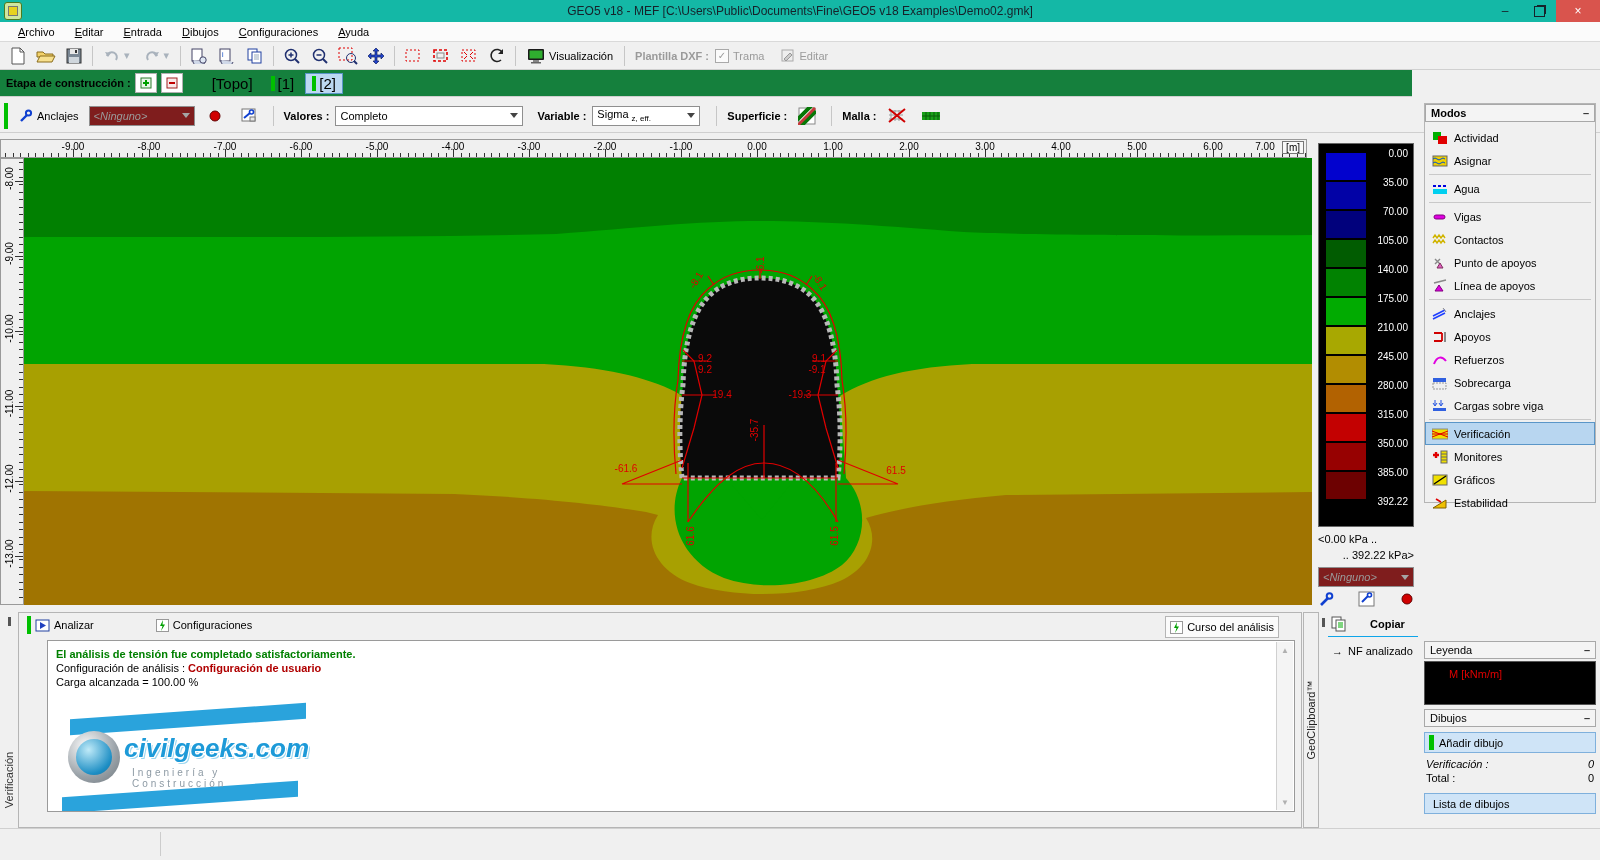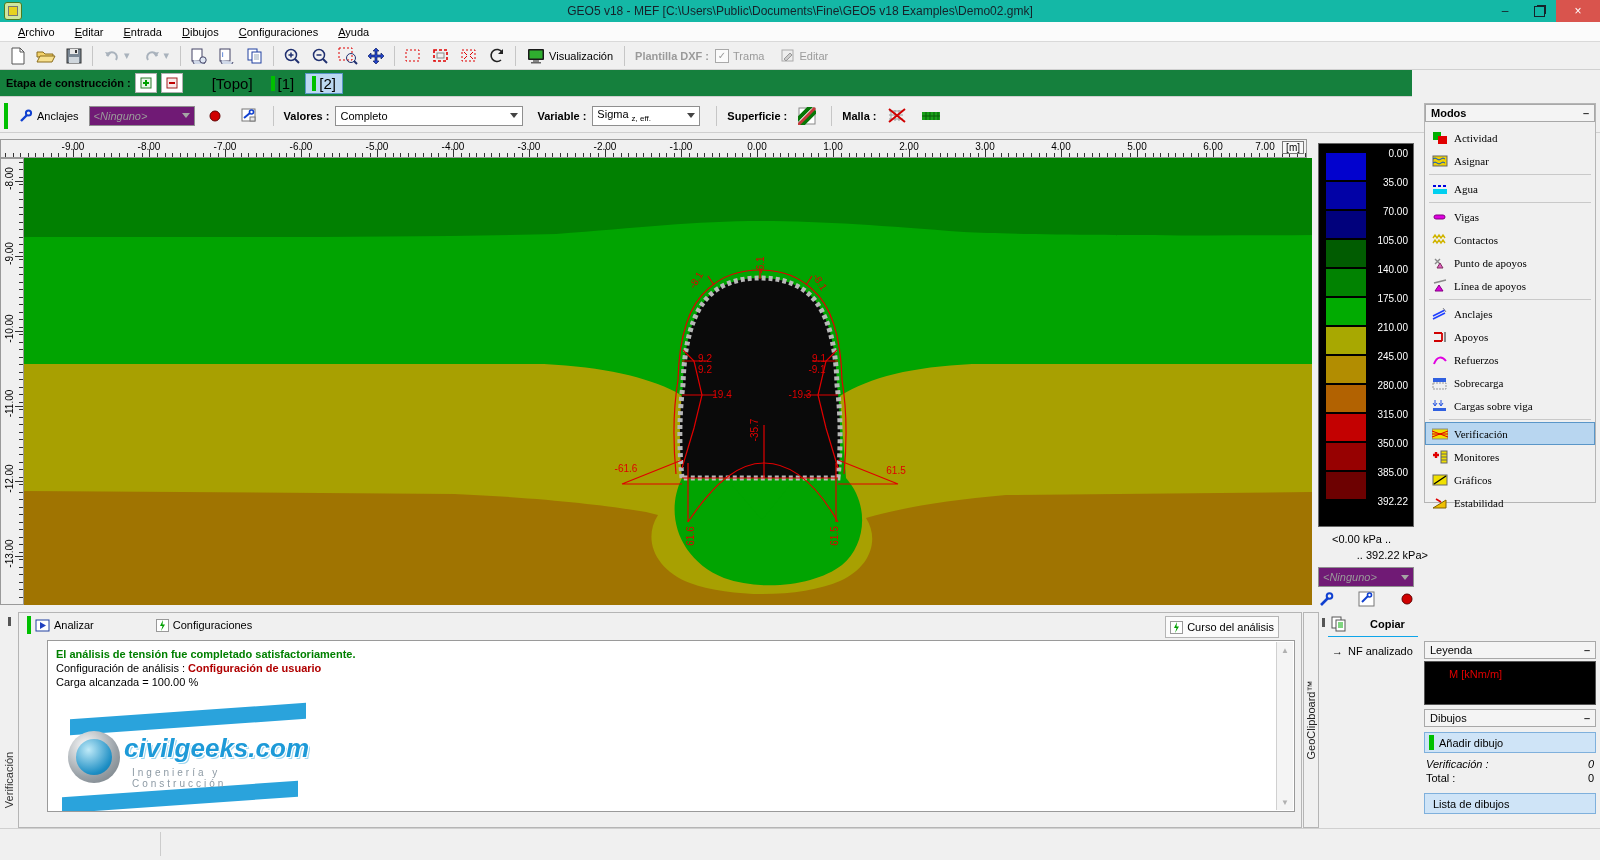--- a/index.html
+++ b/index.html
@@ -38,21 +38,21 @@
   .sq-btn{width:20px;height:18px;border:1px solid #b0b0b0;background:#fff;display:flex;align-items:center;justify-content:center;}
   .stage-tab{height:19px;display:flex;align-items:center;padding:0 6px;border:1px solid transparent;gap:3px;font-size:15px;text-align:right;}
   .stage-tab .gbar{width:4px;height:15px;background:#00c000;}
   .stage-tab.sel{background:#bcd8f2;border:1px solid #5a96c8;}
   .optionsbar{position:absolute;left:0;top:99px;width:1600px;height:34px;background:#f0f0f0;
             border-bottom:1px solid #cfcfcf;display:flex;align-items:center;padding-left:4px;box-sizing:border-box;gap:6px;}
   .vgbar{width:4px;height:26px;background:#00c000;}
   .bold{font-weight:bold;}
   .combo{height:20px;background:#fff;border:1px solid #8f8f8f;display:flex;align-items:center;
          padding:0 4px;justify-content:space-between;box-sizing:border-box;}
-  .combo.disabled{color:#9a9a9a;font-style:italic;background:#701a75;}
+  .combo.disabled{color:#9a9a9a;font-style:italic;background:#7f1d1d;}
   .dar{width:0;height:0;border-left:4px solid transparent;border-right:4px solid transparent;border-top:5px solid #444;margin-left:6px;}
   .combo.disabled .dar{border-top-color:#a5a5a5;}
   sub{font-size:8px;}
   
   .ruler-top{position:absolute;left:0;top:139px;width:1307px;height:19px;background:#f0f0f0;
      border:1px solid #9a9a9a;box-sizing:border-box;
      background-image:
        repeating-linear-gradient(to right,#333 0 1px,transparent 1px 76px),
        repeating-linear-gradient(to right,#333 0 1px,transparent 1px 7.6px);
      background-size:100% 8px,100% 4px;background-position:72px 100%,3.6px 100%;background-repeat:no-repeat;}
@@ -71,21 +71,21 @@
   .mlabel.rl{transform:translate(-50%,-50%) rotate(-58deg);}
   .mlabel.rr{transform:translate(-50%,-50%) rotate(58deg);}
   
   .legend-panel{position:absolute;left:1318px;top:143px;width:96px;height:460px;}
   .legend-black{position:absolute;left:0;top:0;width:96px;height:384px;background:#000;border:1px solid #666;box-sizing:border-box;}
   .sw{position:absolute;left:6px;width:40px;height:27px;border:1px solid #000;}
   .lv{position:absolute;right:5px;width:48px;text-align:right;color:#fff;font-size:10px;}
   .c0{background:#0202ce}.c1{background:#0202a6}.c2{background:#01017c}.c3{background:#015c01}
   .c4{background:#018201}.c5{background:#01ab01}.c6{background:#a8a801}.c7{background:#b28d01}
   .c8{background:#b26201}.c9{background:#c30101}.c10{background:#970101}.c11{background:#6d0101}
-  .kpa{position:absolute;left:0;width:96px;font-size:11px;margin-left:14px;}
+  .kpa{position:absolute;left:0;width:96px;font-size:11px;}
   
   .panel-h{height:18px;border:1px solid #a8a8a8;background:#f4f4f4;display:flex;align-items:center;
            justify-content:space-between;padding:0 5px;box-sizing:border-box;}
   .panel-h .min{font-weight:bold;color:#333;}
   .modos-box{position:absolute;left:1424px;top:103px;width:172px;height:400px;border:1px solid #b5b5b5;background:#f0f0f0;box-sizing:border-box;}
   .mitem{display:flex;align-items:center;gap:6px;height:21px;padding-left:6px;border:1px solid transparent;}
   .mitem.sel{background:#b8d6f0;border:1px solid #5a96c8;}
   .msep{height:1px;background:#c9c9c9;margin:2px 4px;}
   
   .bframe{position:absolute;left:18px;top:612px;width:1284px;height:216px;background:#f0f0f0;
@@ -490,21 +490,21 @@
           <circle cx="7" cy="7" r="5" fill="#d00000" stroke="#600000"></circle>
         </svg>
     </div>
   </div>
 
   <div class="modos-box">
     <div class="panel-h">
       <span class="bold">Modos</span>
       <span class="min">–</span>
     </div>
-    <div style="padding-top:4px;font-family:Liberation Serif, serif;">
+    <div style="padding-top:4px;">
       <div class="mitem">
           <svg width="16" height="14">
             <rect x="1" y="1" width="8" height="8" fill="#00b000"></rect>
             <rect x="6" y="5" width="9" height="8" fill="#e00000"></rect>
           </svg>
           <span>Actividad</span>
         </div>
       <div class="mitem">
           <svg width="16" height="14">
             <rect x="1" y="2" width="14" height="10" fill="#f0d000" stroke="#666"></rect>

